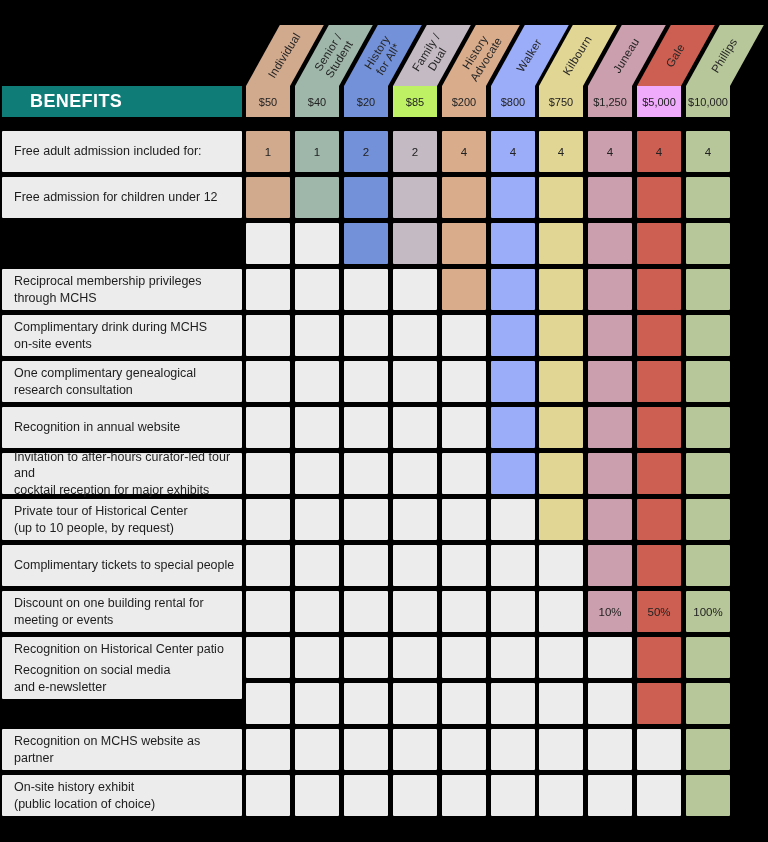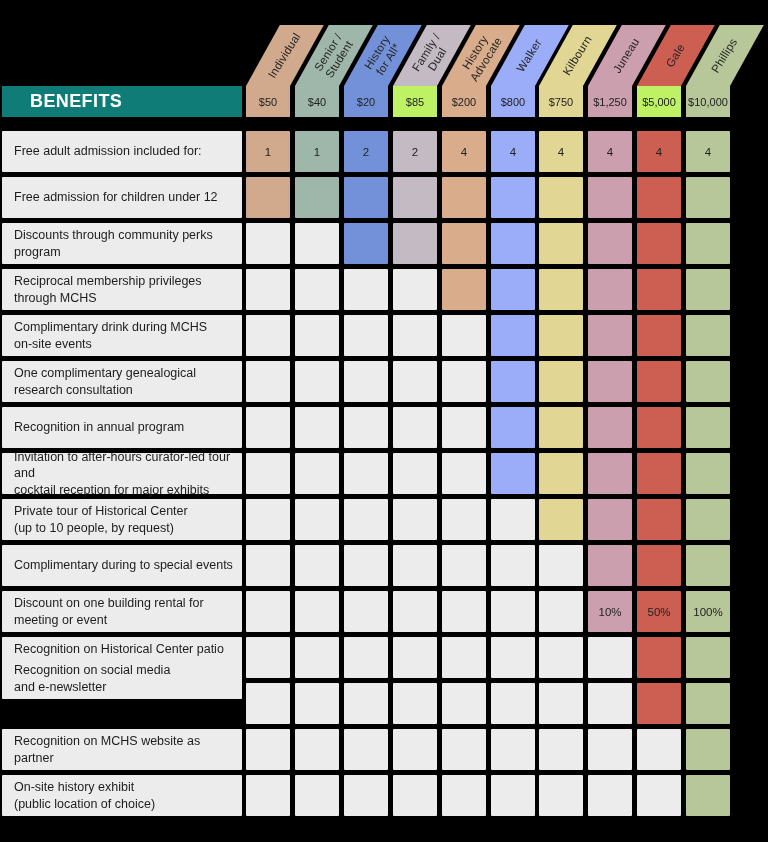--- a/index.html
+++ b/index.html
@@ -90,21 +90,21 @@
       <div class="tier-price" style="background: rgb(226, 214, 148);">$750</div>
       <div class="tier-name">Kilbourn</div>
     </div>
     <div class="tier-col" style="left: 588px;">
       <div class="tier-ribbon" style="background: rgb(203, 159, 174);"></div>
       <div class="tier-price" style="background: rgb(203, 159, 174);">$1,250</div>
       <div class="tier-name">Juneau</div>
     </div>
     <div class="tier-col" style="left: 637px;">
       <div class="tier-ribbon" style="background: rgb(204, 95, 81);"></div>
-      <div class="tier-price" style="background: #bef264;">$5,000</div>
+      <div class="tier-price" style="background: #f0abfc;">$5,000</div>
       <div class="tier-name">Gale</div>
     </div>
     <div class="tier-col" style="left: 686px;">
       <div class="tier-ribbon" style="background: rgb(183, 199, 153);"></div>
       <div class="tier-price" style="background: rgb(183, 199, 153);">$10,000</div>
       <div class="tier-name">Phillips</div>
     </div>
     <div class="row-label" style="top: 131px;">Free adult admission included for:</div>
     <div class="cell" style="left: 246px; top: 131px; background: rgb(209, 169, 141);">1</div>
     <div class="cell" style="left: 295px; top: 131px; background: rgb(159, 183, 170);">1</div>
@@ -120,22 +120,20 @@
     <div class="cell" style="left: 246px; top: 177px; background: rgb(209, 169, 141);"></div>
     <div class="cell" style="left: 295px; top: 177px; background: rgb(159, 183, 170);"></div>
     <div class="cell" style="left: 344px; top: 177px; background: rgb(115, 145, 216);"></div>
     <div class="cell" style="left: 393px; top: 177px; background: rgb(196, 186, 195);"></div>
     <div class="cell" style="left: 442px; top: 177px; background: rgb(217, 173, 140);"></div>
     <div class="cell" style="left: 491px; top: 177px; background: rgb(155, 173, 249);"></div>
     <div class="cell" style="left: 539px; top: 177px; background: rgb(226, 214, 148);"></div>
     <div class="cell" style="left: 588px; top: 177px; background: rgb(203, 159, 174);"></div>
     <div class="cell" style="left: 637px; top: 177px; background: rgb(204, 95, 81);"></div>
     <div class="cell" style="left: 686px; top: 177px; background: rgb(183, 199, 153);"></div>
-    <div class="row-label" style="top: 223px;">Discounts through community perks
-program</div>
     <div class="cell empty" style="left: 246px; top: 223px;"></div>
     <div class="cell empty" style="left: 295px; top: 223px;"></div>
     <div class="cell" style="left: 344px; top: 223px; background: rgb(115, 145, 216);"></div>
     <div class="cell" style="left: 393px; top: 223px; background: rgb(196, 186, 195);"></div>
     <div class="cell" style="left: 442px; top: 223px; background: rgb(217, 173, 140);"></div>
     <div class="cell" style="left: 491px; top: 223px; background: rgb(155, 173, 249);"></div>
     <div class="cell" style="left: 539px; top: 223px; background: rgb(226, 214, 148);"></div>
     <div class="cell" style="left: 588px; top: 223px; background: rgb(203, 159, 174);"></div>
     <div class="cell" style="left: 637px; top: 223px; background: rgb(204, 95, 81);"></div>
     <div class="cell" style="left: 686px; top: 223px; background: rgb(183, 199, 153);"></div>
@@ -168,21 +166,21 @@
     <div class="cell empty" style="left: 246px; top: 361px;"></div>
     <div class="cell empty" style="left: 295px; top: 361px;"></div>
     <div class="cell empty" style="left: 344px; top: 361px;"></div>
     <div class="cell empty" style="left: 393px; top: 361px;"></div>
     <div class="cell empty" style="left: 442px; top: 361px;"></div>
     <div class="cell" style="left: 491px; top: 361px; background: rgb(155, 173, 249);"></div>
     <div class="cell" style="left: 539px; top: 361px; background: rgb(226, 214, 148);"></div>
     <div class="cell" style="left: 588px; top: 361px; background: rgb(203, 159, 174);"></div>
     <div class="cell" style="left: 637px; top: 361px; background: rgb(204, 95, 81);"></div>
     <div class="cell" style="left: 686px; top: 361px; background: rgb(183, 199, 153);"></div>
-    <div class="row-label" style="top: 407px;">Recognition in annual program</div>
+    <div class="row-label" style="top: 407px;">Recognition in annual website</div>
     <div class="cell empty" style="left: 246px; top: 407px;"></div>
     <div class="cell empty" style="left: 295px; top: 407px;"></div>
     <div class="cell empty" style="left: 344px; top: 407px;"></div>
     <div class="cell empty" style="left: 393px; top: 407px;"></div>
     <div class="cell empty" style="left: 442px; top: 407px;"></div>
     <div class="cell" style="left: 491px; top: 407px; background: rgb(155, 173, 249);"></div>
     <div class="cell" style="left: 539px; top: 407px; background: rgb(226, 214, 148);"></div>
     <div class="cell" style="left: 588px; top: 407px; background: rgb(203, 159, 174);"></div>
     <div class="cell" style="left: 637px; top: 407px; background: rgb(204, 95, 81);"></div>
     <div class="cell" style="left: 686px; top: 407px; background: rgb(183, 199, 153);"></div>
@@ -203,33 +201,33 @@
     <div class="cell empty" style="left: 246px; top: 499px;"></div>
     <div class="cell empty" style="left: 295px; top: 499px;"></div>
     <div class="cell empty" style="left: 344px; top: 499px;"></div>
     <div class="cell empty" style="left: 393px; top: 499px;"></div>
     <div class="cell empty" style="left: 442px; top: 499px;"></div>
     <div class="cell empty" style="left: 491px; top: 499px;"></div>
     <div class="cell" style="left: 539px; top: 499px; background: rgb(226, 214, 148);"></div>
     <div class="cell" style="left: 588px; top: 499px; background: rgb(203, 159, 174);"></div>
     <div class="cell" style="left: 637px; top: 499px; background: rgb(204, 95, 81);"></div>
     <div class="cell" style="left: 686px; top: 499px; background: rgb(183, 199, 153);"></div>
-    <div class="row-label" style="top: 545px;">Complimentary during to special events</div>
+    <div class="row-label" style="top: 545px;">Complimentary tickets to special people</div>
     <div class="cell empty" style="left: 246px; top: 545px;"></div>
     <div class="cell empty" style="left: 295px; top: 545px;"></div>
     <div class="cell empty" style="left: 344px; top: 545px;"></div>
     <div class="cell empty" style="left: 393px; top: 545px;"></div>
     <div class="cell empty" style="left: 442px; top: 545px;"></div>
     <div class="cell empty" style="left: 491px; top: 545px;"></div>
     <div class="cell empty" style="left: 539px; top: 545px;"></div>
     <div class="cell" style="left: 588px; top: 545px; background: rgb(203, 159, 174);"></div>
     <div class="cell" style="left: 637px; top: 545px; background: rgb(204, 95, 81);"></div>
     <div class="cell" style="left: 686px; top: 545px; background: rgb(183, 199, 153);"></div>
     <div class="row-label" style="top: 591px;">Discount on one building rental for
-meeting or event</div>
+meeting or events</div>
     <div class="cell empty" style="left: 246px; top: 591px;"></div>
     <div class="cell empty" style="left: 295px; top: 591px;"></div>
     <div class="cell empty" style="left: 344px; top: 591px;"></div>
     <div class="cell empty" style="left: 393px; top: 591px;"></div>
     <div class="cell empty" style="left: 442px; top: 591px;"></div>
     <div class="cell empty" style="left: 491px; top: 591px;"></div>
     <div class="cell empty" style="left: 539px; top: 591px;"></div>
     <div class="cell" style="left: 588px; top: 591px; background: rgb(203, 159, 174);">10%</div>
     <div class="cell" style="left: 637px; top: 591px; background: rgb(204, 95, 81);">50%</div>
     <div class="cell" style="left: 686px; top: 591px; background: rgb(183, 199, 153);">100%</div>

